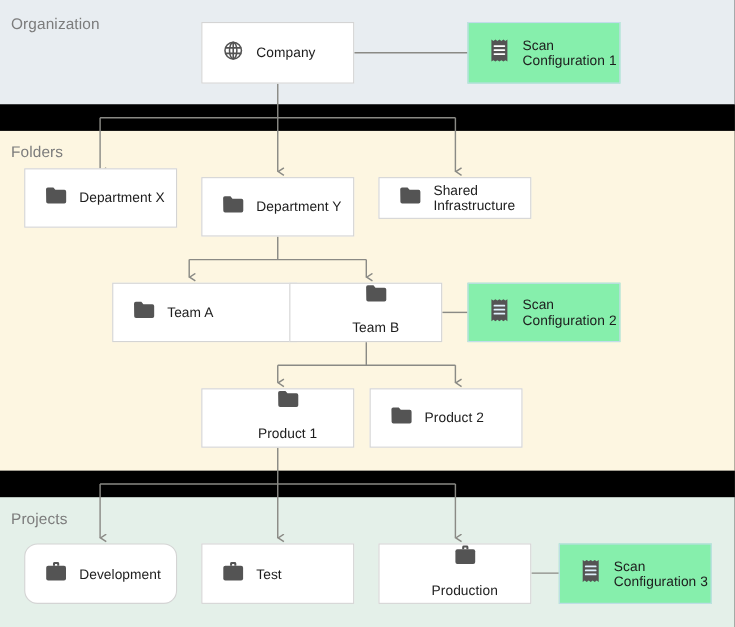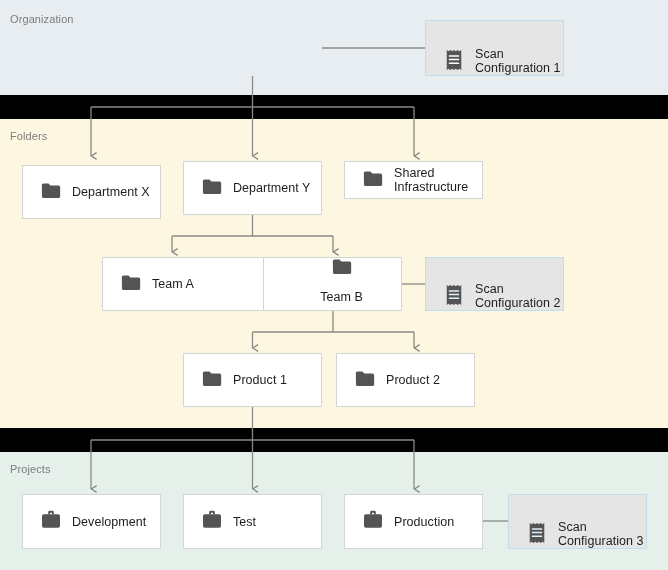--- a/index.html
+++ b/index.html
@@ -13,43 +13,42 @@
 
   .band{position:absolute;left:0;width:668px;}
   .band-org{top:0;height:95px;background:#e8edf1;}
   .band-sep1{top:95px;height:24px;background:#000000;}
   .band-folders{top:119px;height:309px;background:#fdf6e1;}
   .band-sep2{top:428px;height:24px;background:#000000;}
   .band-projects{top:452px;height:118px;background:#e4f0e9;}
 
   .band-label{
     position:absolute;
-    font-size:11px;
+    font-size:14px;
     color:#7c7c7c;
     letter-spacing:0.1px;
     white-space:nowrap;
   }
 
   
   #wires{position:absolute;left:0;top:0;width:668px;height:570px;}
 
   .node{
     position:absolute;
     box-sizing:border-box;
     background:#ffffff;
     border:1px solid #d4d4d4;
     display:flex;
     align-items:center;
     padding-left:18px;
     gap:11px;
   }
   .node.scan{
-    background:#e5e5e5;
+    background:#86efac;
     border:1px solid #c3dcea;
-    align-items:flex-end;
   }
   .node .label{
     font-size:12.5px;
     color:#1d1d1d;
     line-height:14px;
     white-space:pre-line;
     letter-spacing:0.05px;
   }
   .ico{flex:0 0 auto;display:block;}
 </style>
@@ -99,35 +98,47 @@
       <path d="M252.5,407 L252.5,440"></path>
       <path d="M91,440 L414,440"></path>
       <path d="M91,440 L91,489" marker-end="url(#ah)"></path>
       <path d="M252.5,440 L252.5,489" marker-end="url(#ah)"></path>
       <path d="M414,440 L414,489" marker-end="url(#ah)"></path>
 
       <path d="M483,521 L508,521"></path>
     </g>
   </svg>
 
+  <div class="node" style="left:183px;top:20px;width:139px;height:56px;">
+    <span class="ico">
+      <svg width="20" height="20" viewBox="0 0 24 24">
+          <g fill="none" stroke="#545454" stroke-width="1.7">
+            <circle cx="12" cy="12" r="9"></circle>
+            <ellipse cx="12" cy="12" rx="4" ry="9"></ellipse>
+            <path d="M3.2,9 H20.8 M3.2,15 H20.8 M12,3 V21"></path>
+          </g>
+        </svg>
+    </span>
+    <span class="label">Company</span>
+  </div>
 
   <div class="node scan" style="left:425px;top:20px;width:139px;height:56px;">
     <span class="ico">
       <svg width="20" height="22" viewBox="0 0 22 24">
           <path d="M3,1 l2,1.4 l2,-1.4 l2,1.4 l2,-1.4 l2,1.4 l2,-1.4 l2,1.4 l2,-1.4 v22 l-2,-1.4 l-2,1.4 l-2,-1.4 l-2,1.4 l-2,-1.4 l-2,1.4 l-2,-1.4 l-2,1.4 z" fill="#545454"></path>
           <g stroke="#ffffff" stroke-width="1.7" stroke-linecap="round">
             <path d="M6,7.5 H16 M6,11.5 H16 M6,15.5 H16"></path>
           </g>
         </svg>
     </span>
     <span class="label">Scan
 Configuration 1</span>
   </div>
 
-  <div class="node" style="left:22px;top:165px;width:139px;height:54px;">
+  <div class="node" style="left:22px;top:153px;width:139px;height:54px;">
     <span class="ico">
       <svg width="20" height="17" viewBox="0 0 24 20">
           <path d="M1,3.5 a2,2 0 0 1 2,-2 h6 l2.2,2.6 h9.8 a2,2 0 0 1 2,2 v11 a2,2 0 0 1 -2,2 h-17.8 a2,2 0 0 1 -2,-2 z" fill="#545454"></path>
         </svg>
     </span>
     <span class="label">Department X</span>
   </div>
 
   <div class="node" style="left:183px;top:161px;width:139px;height:54px;">
     <span class="ico">
@@ -172,59 +183,59 @@
           <path d="M3,1 l2,1.4 l2,-1.4 l2,1.4 l2,-1.4 l2,1.4 l2,-1.4 l2,1.4 l2,-1.4 v22 l-2,-1.4 l-2,1.4 l-2,-1.4 l-2,1.4 l-2,-1.4 l-2,1.4 l-2,-1.4 l-2,1.4 z" fill="#545454"></path>
           <g stroke="#ddf0fb" stroke-width="1.7" stroke-linecap="round">
             <path d="M6,7.5 H16 M6,11.5 H16 M6,15.5 H16"></path>
           </g>
         </svg>
     </span>
     <span class="label">Scan
 Configuration 2</span>
   </div>
 
-  <div class="node" style="left:183px;top:353px;width:139px;height:54px;">
+  <div class="node" style="left:183px;top:353px;width:139px;height:54px;flex-direction:column;">
     <span class="ico">
       <svg width="20" height="17" viewBox="0 0 24 20">
           <path d="M1,3.5 a2,2 0 0 1 2,-2 h6 l2.2,2.6 h9.8 a2,2 0 0 1 2,2 v11 a2,2 0 0 1 -2,2 h-17.8 a2,2 0 0 1 -2,-2 z" fill="#545454"></path>
         </svg>
     </span>
     <span class="label">Product 1</span>
   </div>
 
   <div class="node" style="left:336px;top:353px;width:139px;height:54px;">
     <span class="ico">
       <svg width="20" height="17" viewBox="0 0 24 20">
           <path d="M1,3.5 a2,2 0 0 1 2,-2 h6 l2.2,2.6 h9.8 a2,2 0 0 1 2,2 v11 a2,2 0 0 1 -2,2 h-17.8 a2,2 0 0 1 -2,-2 z" fill="#545454"></path>
         </svg>
     </span>
     <span class="label">Product 2</span>
   </div>
 
-  <div class="node" style="left:22px;top:494px;width:139px;height:55px;">
+  <div class="node" style="left:22px;top:494px;width:139px;height:55px;border-radius:12px;">
     <span class="ico">
       <svg width="20" height="19" viewBox="0 0 24 22">
           <path d="M8.6,2.2 a1.8,1.8 0 0 1 1.8,-1.6 h3.2 a1.8,1.8 0 0 1 1.8,1.6 v2.6 h-2.2 v-1.9 h-2.4 v1.9 h-2.2 z" fill="#545454"></path>
           <rect x="1.2" y="4.8" width="21.6" height="16.2" rx="2.2" fill="#545454"></rect>
         </svg>
     </span>
     <span class="label">Development</span>
   </div>
 
   <div class="node" style="left:183px;top:494px;width:139px;height:55px;">
     <span class="ico">
       <svg width="20" height="19" viewBox="0 0 24 22">
           <path d="M8.6,2.2 a1.8,1.8 0 0 1 1.8,-1.6 h3.2 a1.8,1.8 0 0 1 1.8,1.6 v2.6 h-2.2 v-1.9 h-2.4 v1.9 h-2.2 z" fill="#545454"></path>
           <rect x="1.2" y="4.8" width="21.6" height="16.2" rx="2.2" fill="#545454"></rect>
         </svg>
     </span>
     <span class="label">Test</span>
   </div>
 
-  <div class="node" style="left:344px;top:494px;width:139px;height:55px;">
+  <div class="node" style="left:344px;top:494px;width:139px;height:55px;flex-direction:column;">
     <span class="ico">
       <svg width="20" height="19" viewBox="0 0 24 22">
           <path d="M8.6,2.2 a1.8,1.8 0 0 1 1.8,-1.6 h3.2 a1.8,1.8 0 0 1 1.8,1.6 v2.6 h-2.2 v-1.9 h-2.4 v1.9 h-2.2 z" fill="#545454"></path>
           <rect x="1.2" y="4.8" width="21.6" height="16.2" rx="2.2" fill="#545454"></rect>
         </svg>
     </span>
     <span class="label">Production</span>
   </div>
 
   <div class="node scan" style="left:508px;top:494px;width:139px;height:55px;">

